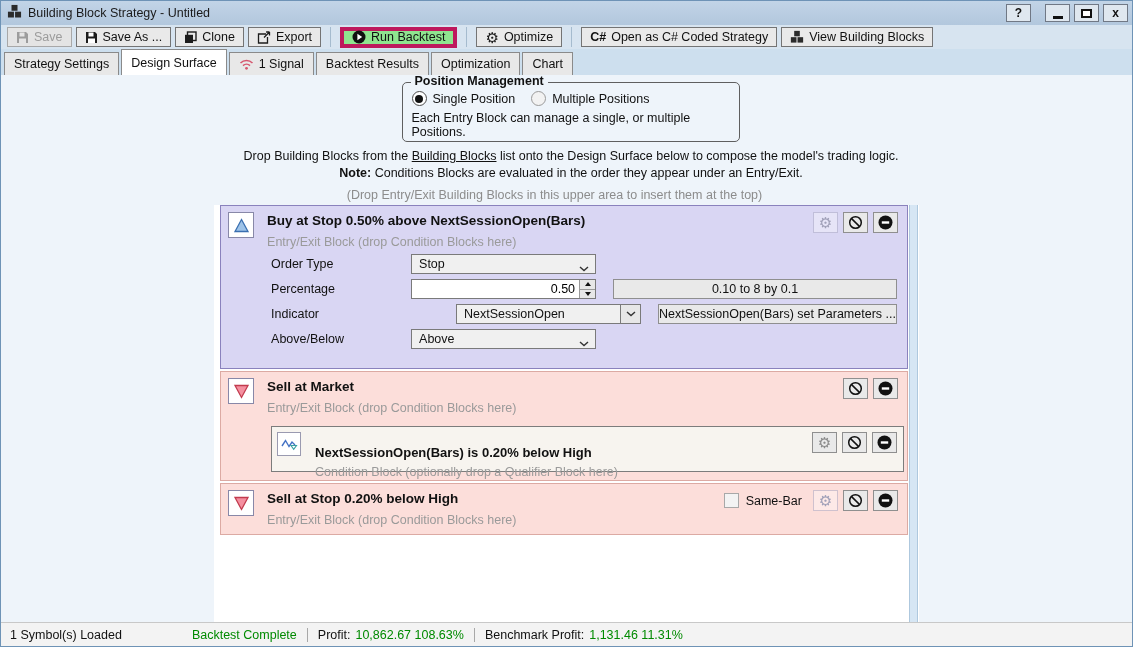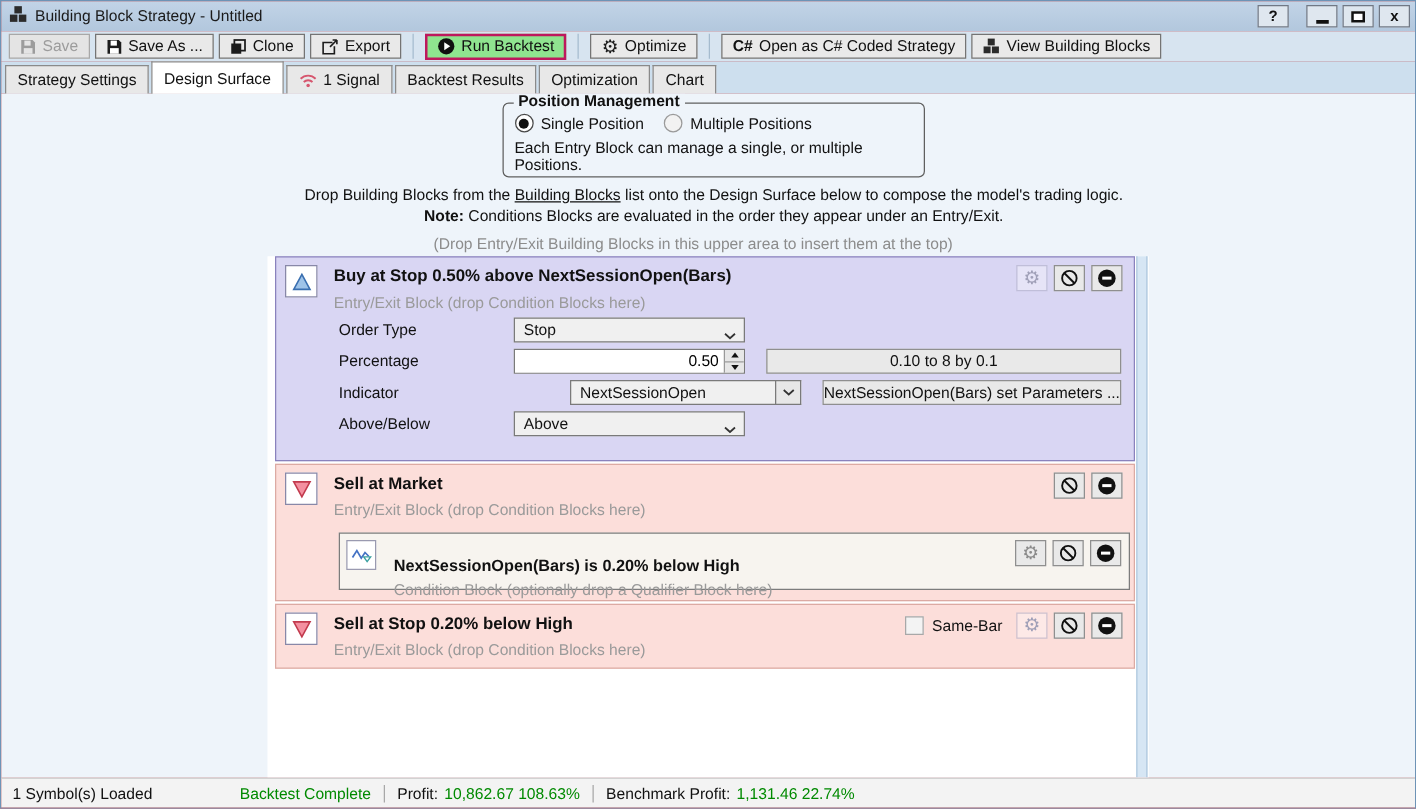--- a/index.html
+++ b/index.html
@@ -17,21 +17,21 @@
             display:flex; align-items:center; justify-content:center; font-size:12px; font-weight:bold; color:#111; }
   .winbtn.help { margin-right:10px; }
   .min-glyph { width:10px; height:3px; background:#111; margin-top:8px; }
   .max-glyph { width:11px; height:9px; border:2.5px solid #111; background:#fff; }
 
   
   .toolbar { height:24px; background:#d7e4f0; display:flex; align-items:center; padding:0 6px; gap:4px; flex:0 0 auto; }
   .tbtn { height:20px; padding:0 8px; background:#e9e9e9; border:1px solid #747474; display:flex;
           align-items:center; gap:5px; white-space:nowrap; color:#111; }
   .tbtn.disabled { background:#e4e4e4; border-color:#a8a8a8; color:#9c9c9c; }
-  .tbtn.run { background:#8fe48f; border:2px solid #be185d; height:21px; }
+  .tbtn.run { background:#8fe48f; border:4px solid #be185d; height:21px; }
   .tsep { width:1px; height:20px; background:#a5bbce; margin:0 5px; }
   .csharp-glyph { font-weight:bold; font-size:12.5px; }
 
   
   .tabrow { height:26px; background:#cddfee; display:flex; align-items:flex-end; padding-left:3px; flex:0 0 auto; }
   .tab { height:23px; padding:0 9px; background:#e8e8e8; border:1px solid #8a8a8a; border-bottom:none;
          display:flex; align-items:center; gap:5px; margin-right:2px; white-space:nowrap; }
   .tab.active { height:26px; background:#ffffff; z-index:2; }
 
   
@@ -450,16 +450,16 @@
   </div>
 
   <div class="statusbar">
     <span>1 Symbol(s) Loaded</span>
     <span class="green st-backtest">Backtest Complete</span>
     <span class="ssep"></span>
     <span>Profit:</span>
     <span class="green st-gap">10,862.67 108.63%</span>
     <span class="ssep"></span>
     <span>Benchmark Profit:</span>
-    <span class="green st-gap">1,131.46 22.74%</span>
+    <span class="green st-gap">1,131.46 11.31%</span>
   </div>
 
 </div>
 
 </body></html>

